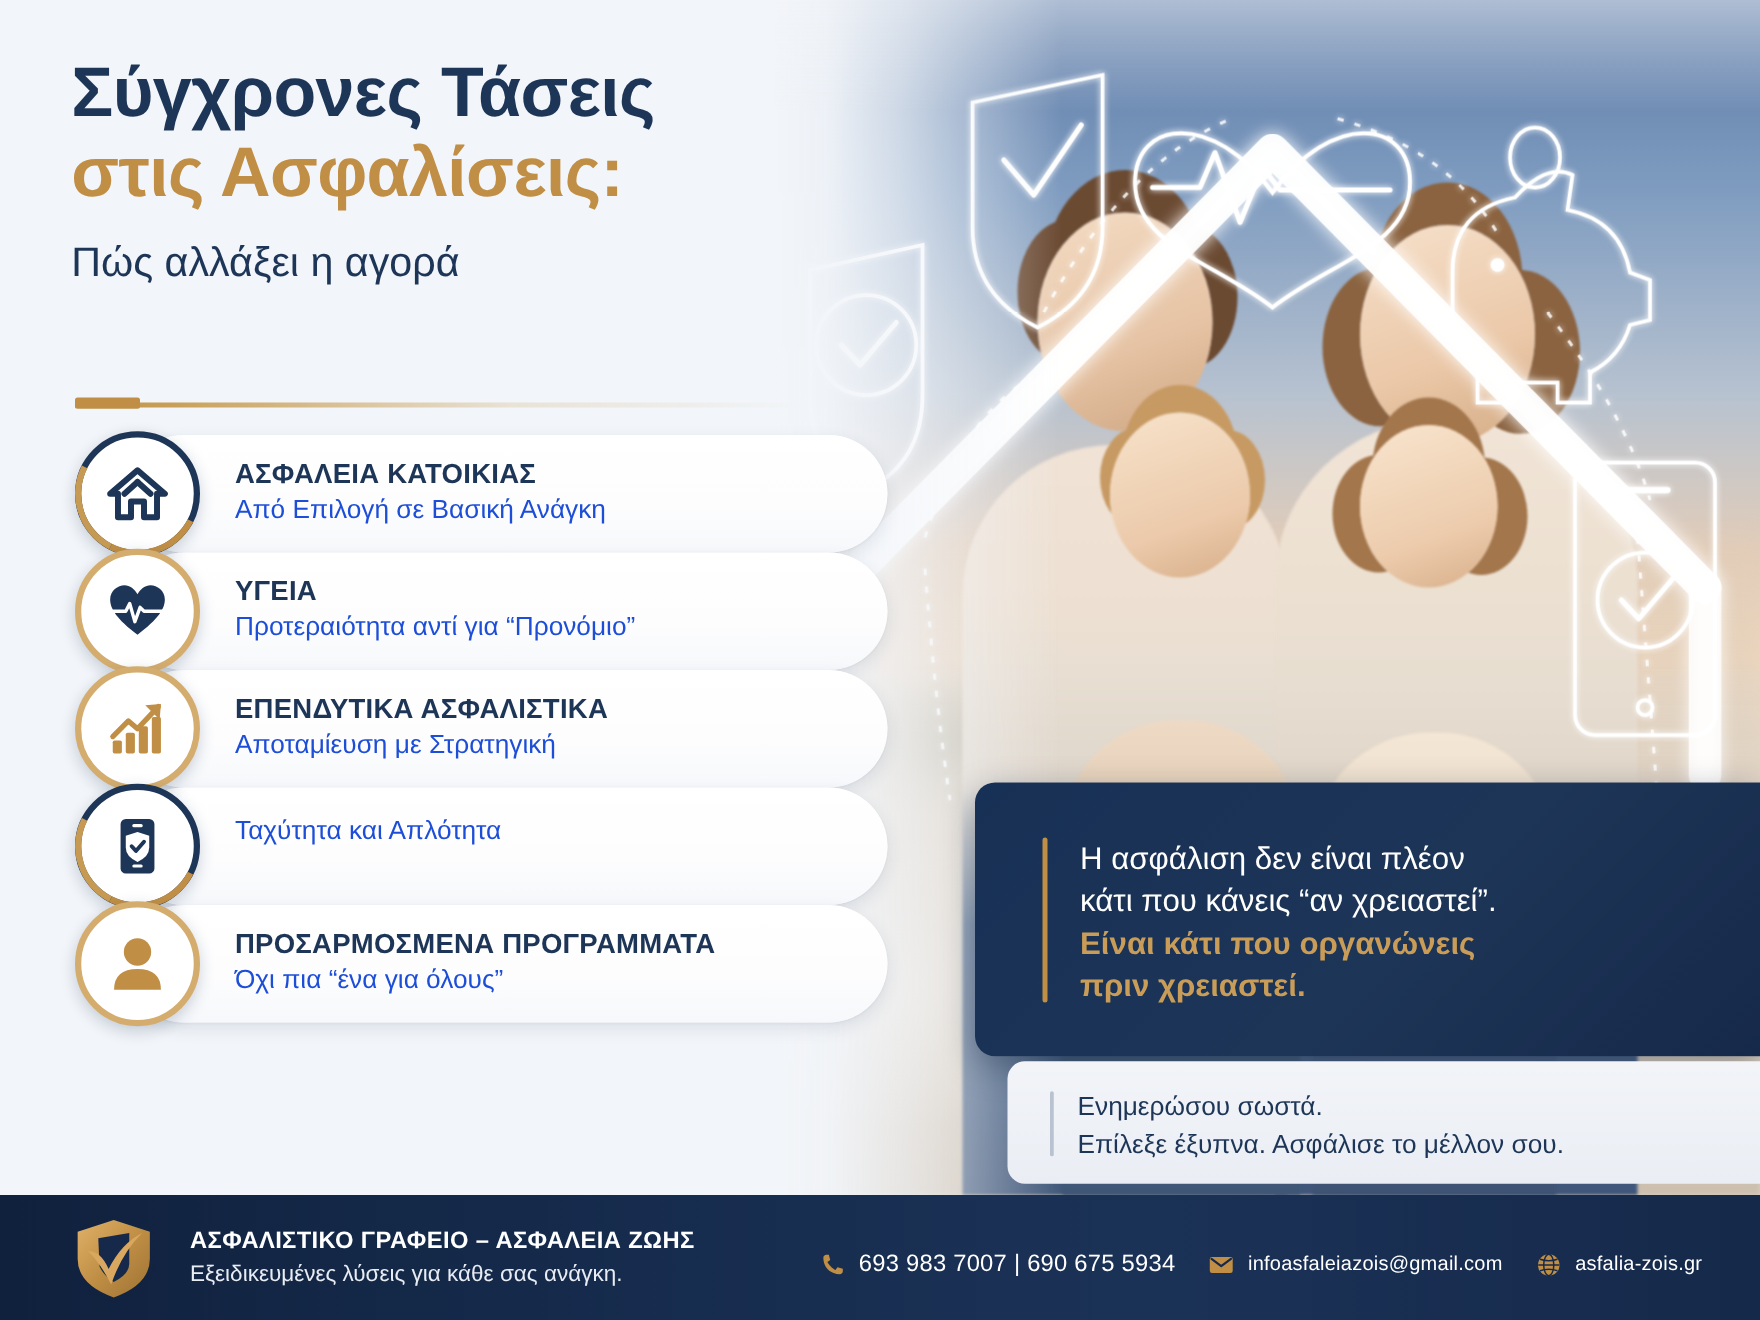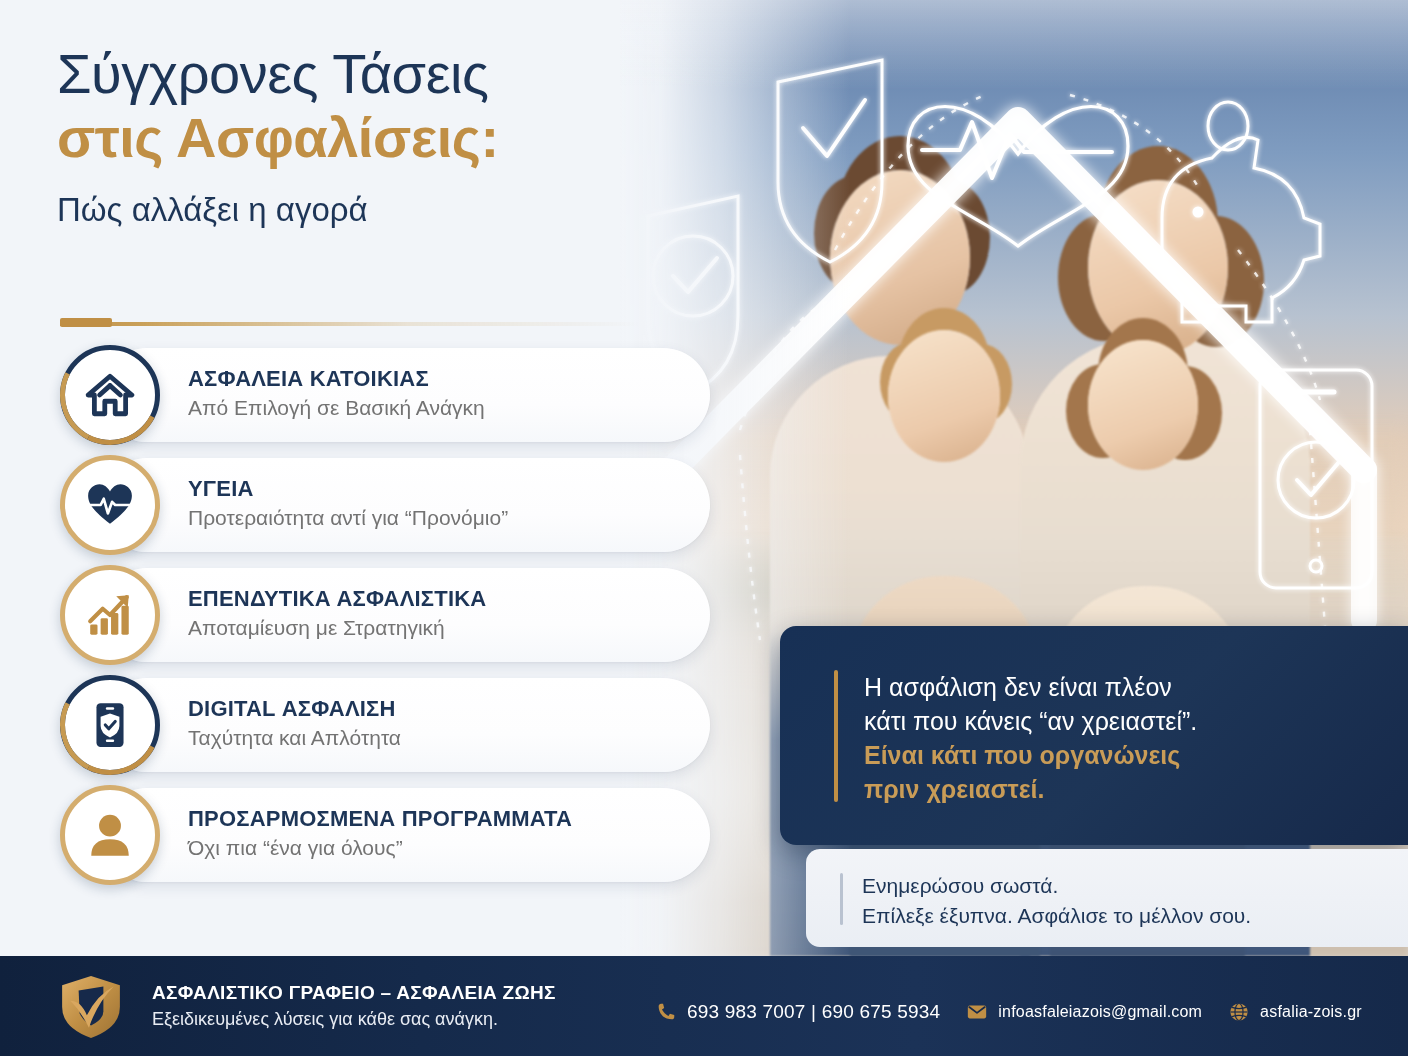--- a/index.html
+++ b/index.html
@@ -98,21 +98,21 @@
   .hero-fade-top {
     position:absolute; left:0; top:0; width:100%; height:90px;
     background:linear-gradient(180deg, rgba(242,245,249,.55), rgba(242,245,249,0));
   }
 
   
   .left-col { position:absolute; left:0; top:0; width:720px; height:956px; z-index:4; }
 
   .title { position:absolute; left:57px; top:44px; width:640px; }
   .title-l1 {
-    font-size:56px; font-weight:400; color:#1d3557; letter-spacing:-.5px;
+    font-size:56px; font-weight:700; color:#1d3557; letter-spacing:-.5px;
     line-height:1.06; white-space:nowrap;
   }
   .title-l2 {
     font-size:56px; font-weight:700; color:#c08f45; letter-spacing:-.5px;
     line-height:1.12; margin-top:4px; white-space:nowrap;
   }
   .subtitle {
     margin-top:18px; font-size:33px; font-weight:400; color:#1d3557;
     line-height:1.32;
   }
@@ -121,21 +121,21 @@
     background:linear-gradient(90deg,#c08f45 0%, #c9a059 14%, rgba(201,160,89,.22) 60%, rgba(201,160,89,0) 100%);
   }
   .divider-cap {
     position:absolute; left:60px; top:318px; width:52px; height:9px;
     background:#c08f45; border-radius:2px;
   }
 
   
   .features { position:absolute; left:60px; top:348px; width:650px; }
   .feature {
-    position:relative; height:94px; margin-bottom:16px;
+    position:relative; height:94px; 
   }
   .feature-pill {
     position:absolute; left:40px; top:0; width:610px; height:94px;
     background:linear-gradient(180deg,#ffffff 0%,#fdfdfe 60%,#f6f8fb 100%);
     border-radius:47px;
     box-shadow:0 5px 14px rgba(29,53,87,.10), 0 1px 3px rgba(29,53,87,.06);
   }
   .feature-badge {
     position:absolute; left:0; top:-3px; width:100px; height:100px; border-radius:50%;
     background:#ffffff;
@@ -150,21 +150,21 @@
     transform:rotate(-18deg);
   }
   .feature-badge.gold  { border:5px solid #d4ad6e; }
   .feature-text {
     position:absolute; left:128px; top:18px; width:500px;
   }
   .feature-title {
     font-size:22px; font-weight:700; color:#1d3557; letter-spacing:.2px; line-height:1.15;
   }
   .feature-sub {
-    font-size:21px; font-weight:400; color:#737373; line-height:1.3; margin-top:3px;
+    font-size:21px; font-weight:400; color:#1d4ed8; line-height:1.3; margin-top:3px;
   }
 
   
   .quote-box {
     position:absolute; left:780px; top:626px; width:628px; height:219px;
     background:linear-gradient(135deg,#173055 0%, #1d3557 55%, #16294a 100%);
     border-radius:16px 0 0 16px;
     z-index:5;
     box-shadow:0 8px 26px rgba(12,25,48,.35);
   }
@@ -379,21 +379,20 @@
         <div class="feature-badge navy">
           <svg width="50" height="50" viewBox="0 0 48 48">
             <rect x="11" y="3" width="26" height="42" rx="4" fill="#1d3557"></rect>
             <rect x="20" y="7" width="8" height="2.4" rx="1.2" fill="#ffffff"></rect>
             <rect x="20" y="38" width="8" height="2.4" rx="1.2" fill="#ffffff"></rect>
             <path d="M24 13 L33 16 L33 25 Q33 32 24 36 Q15 32 15 25 L15 16 Z" fill="#ffffff"></path>
             <path d="M19.5 24 L22.8 27.6 L29 20.6" fill="none" stroke="#1d3557" stroke-width="3" stroke-linecap="round" stroke-linejoin="round"></path>
           </svg>
         </div>
         <div class="feature-text">
-          <div class="feature-title">DIGITAL ΑΣΦΑΛΙΣΗ</div>
           <div class="feature-sub">Ταχύτητα και Απλότητα</div>
         </div>
       </div>
 
       <div class="feature">
         <div class="feature-pill"></div>
         <div class="feature-badge gold">
           <svg width="50" height="50" viewBox="0 0 48 48">
             <circle cx="24" cy="15" r="10.5" fill="#c08f45"></circle>
             <path d="M6 44 Q6 28 24 28 Q42 28 42 44 Z" fill="#c08f45"></path>

